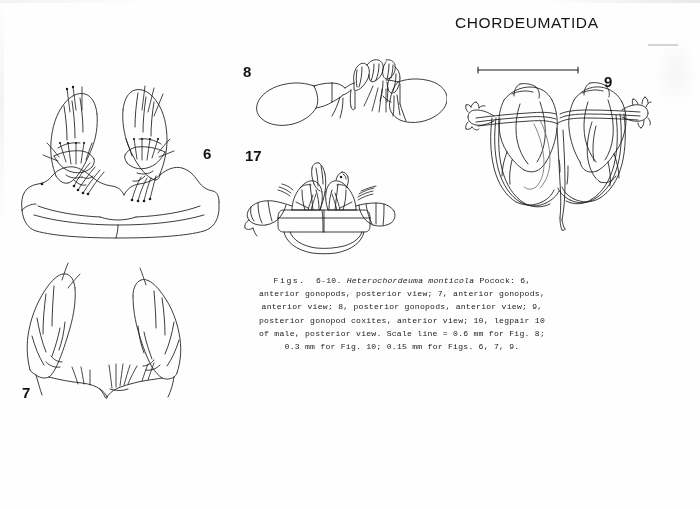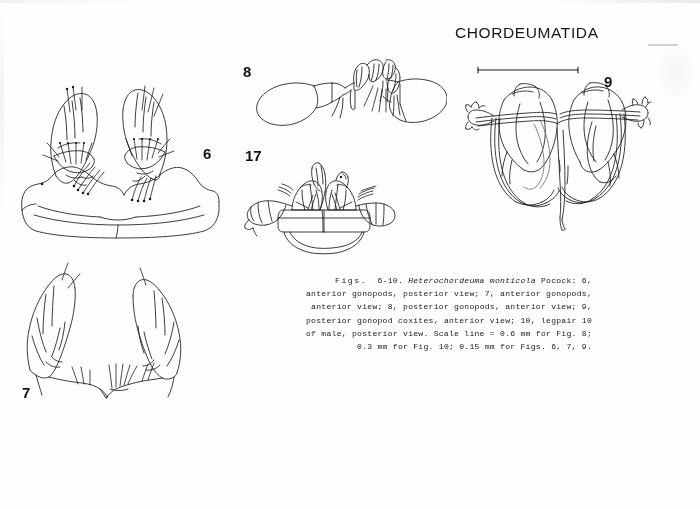--- a/index.html
+++ b/index.html
@@ -49,21 +49,20 @@
 
   
   #running-head {
     position: absolute;
     left: 455px;
     top: 14px;
     font-size: 15.5px;
     letter-spacing: 0.6px;
     color: #161616;
     white-space: nowrap;
-    margin-top: 10px;
   }
 
   
   .fig-label {
     position: absolute;
     font-family: "Liberation Sans", sans-serif;
     font-weight: bold;
     font-size: 15px;
     color: #111111;
     line-height: 1;
@@ -78,22 +77,21 @@
   #caption {
     position: absolute;
     left: 252px;
     top: 274px;
     width: 300px;
     font-family: "Liberation Mono", "DejaVu Sans Mono", monospace;
     font-size: 8.1px;
     line-height: 13.2px;
     color: #1b1b1b;
     letter-spacing: 0.25px;
-    text-align: right;
-    margin-left: 40px;
+    text-align: center;
   }
   #caption .sp { letter-spacing: 1.6px; }
   #caption i { font-style: italic; }
 
   svg { display: block; }
   .ink {
     fill: none;
     stroke: #1a1a1a;
     stroke-linecap: round;
     stroke-linejoin: round;

